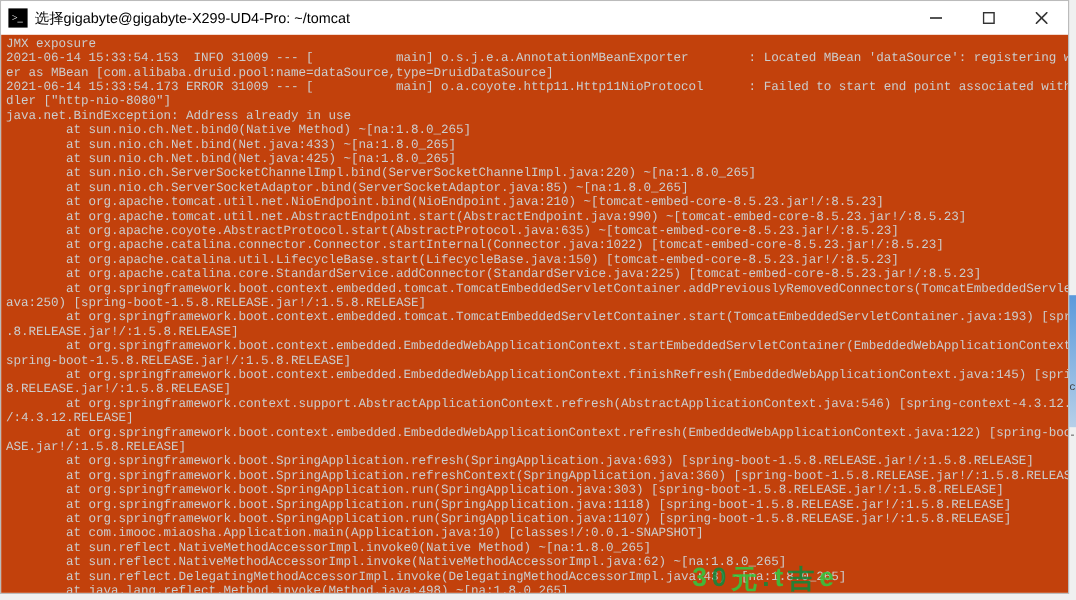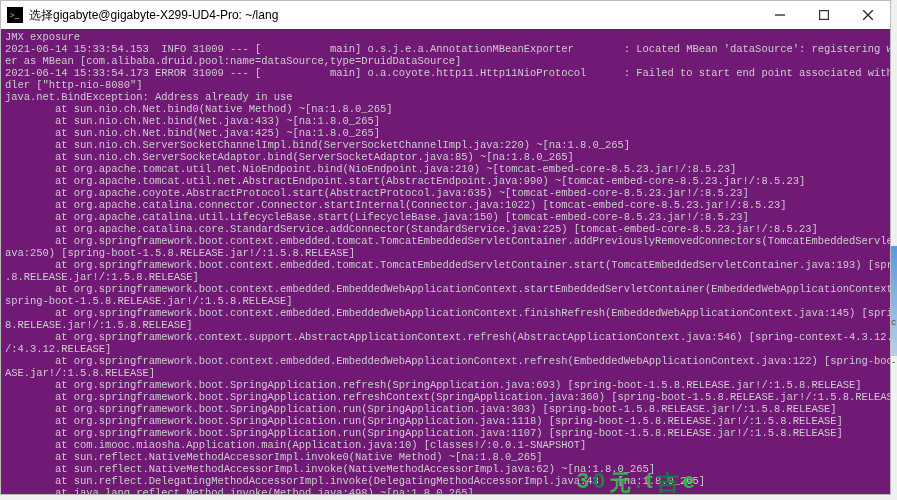--- a/index.html
+++ b/index.html
@@ -50,21 +50,21 @@
     height: 100%;
     display: flex;
     align-items: center;
     justify-content: center;
     font-size: 12px;
     color: #333;
   }
   .winbtn svg { width: 10px; height: 10px; stroke: #333; stroke-width: 1.4; fill: none; }
   .term {
     flex: 1;
-    background: #701a75;
+    background: #c2410c;
     color: #cccccc;
     font-size: 10.5px;
     line-height: 12px;
     padding: 2px 4px;
     white-space: pre;
     overflow: hidden;
     position: relative;
   }
   .line { white-space: pre; font-family: Consolas, "Courier New", monospace; letter-spacing: -0.05px; }
   .side-sliver {
@@ -102,21 +102,21 @@
 <body>
 
 <div class="win">
   <div class="titlebar">
     <span class="ticon">
       <svg viewBox="0 0 16 16">
           <rect x="0" y="0" width="16" height="16" fill="#000"></rect>
           <text x="2" y="11" font-size="10" fill="#fff" font-family="Consolas">&gt;_</text>
         </svg>
     </span>
-    <span>选择gigabyte@gigabyte-X299-UD4-Pro: ~/lang</span>
+    <span>选择gigabyte@gigabyte-X299-UD4-Pro: ~/tomcat</span>
     <div class="winbtns">
       <div class="winbtn">
         <svg viewBox="0 0 10 10">
             <line x1="0" y1="5" x2="10" y2="5"></line>
           </svg>
       </div>
       <div class="winbtn">
         <svg viewBox="0 0 10 10">
             <rect x="0.5" y="0.5" width="9" height="9"></rect>
           </svg>

